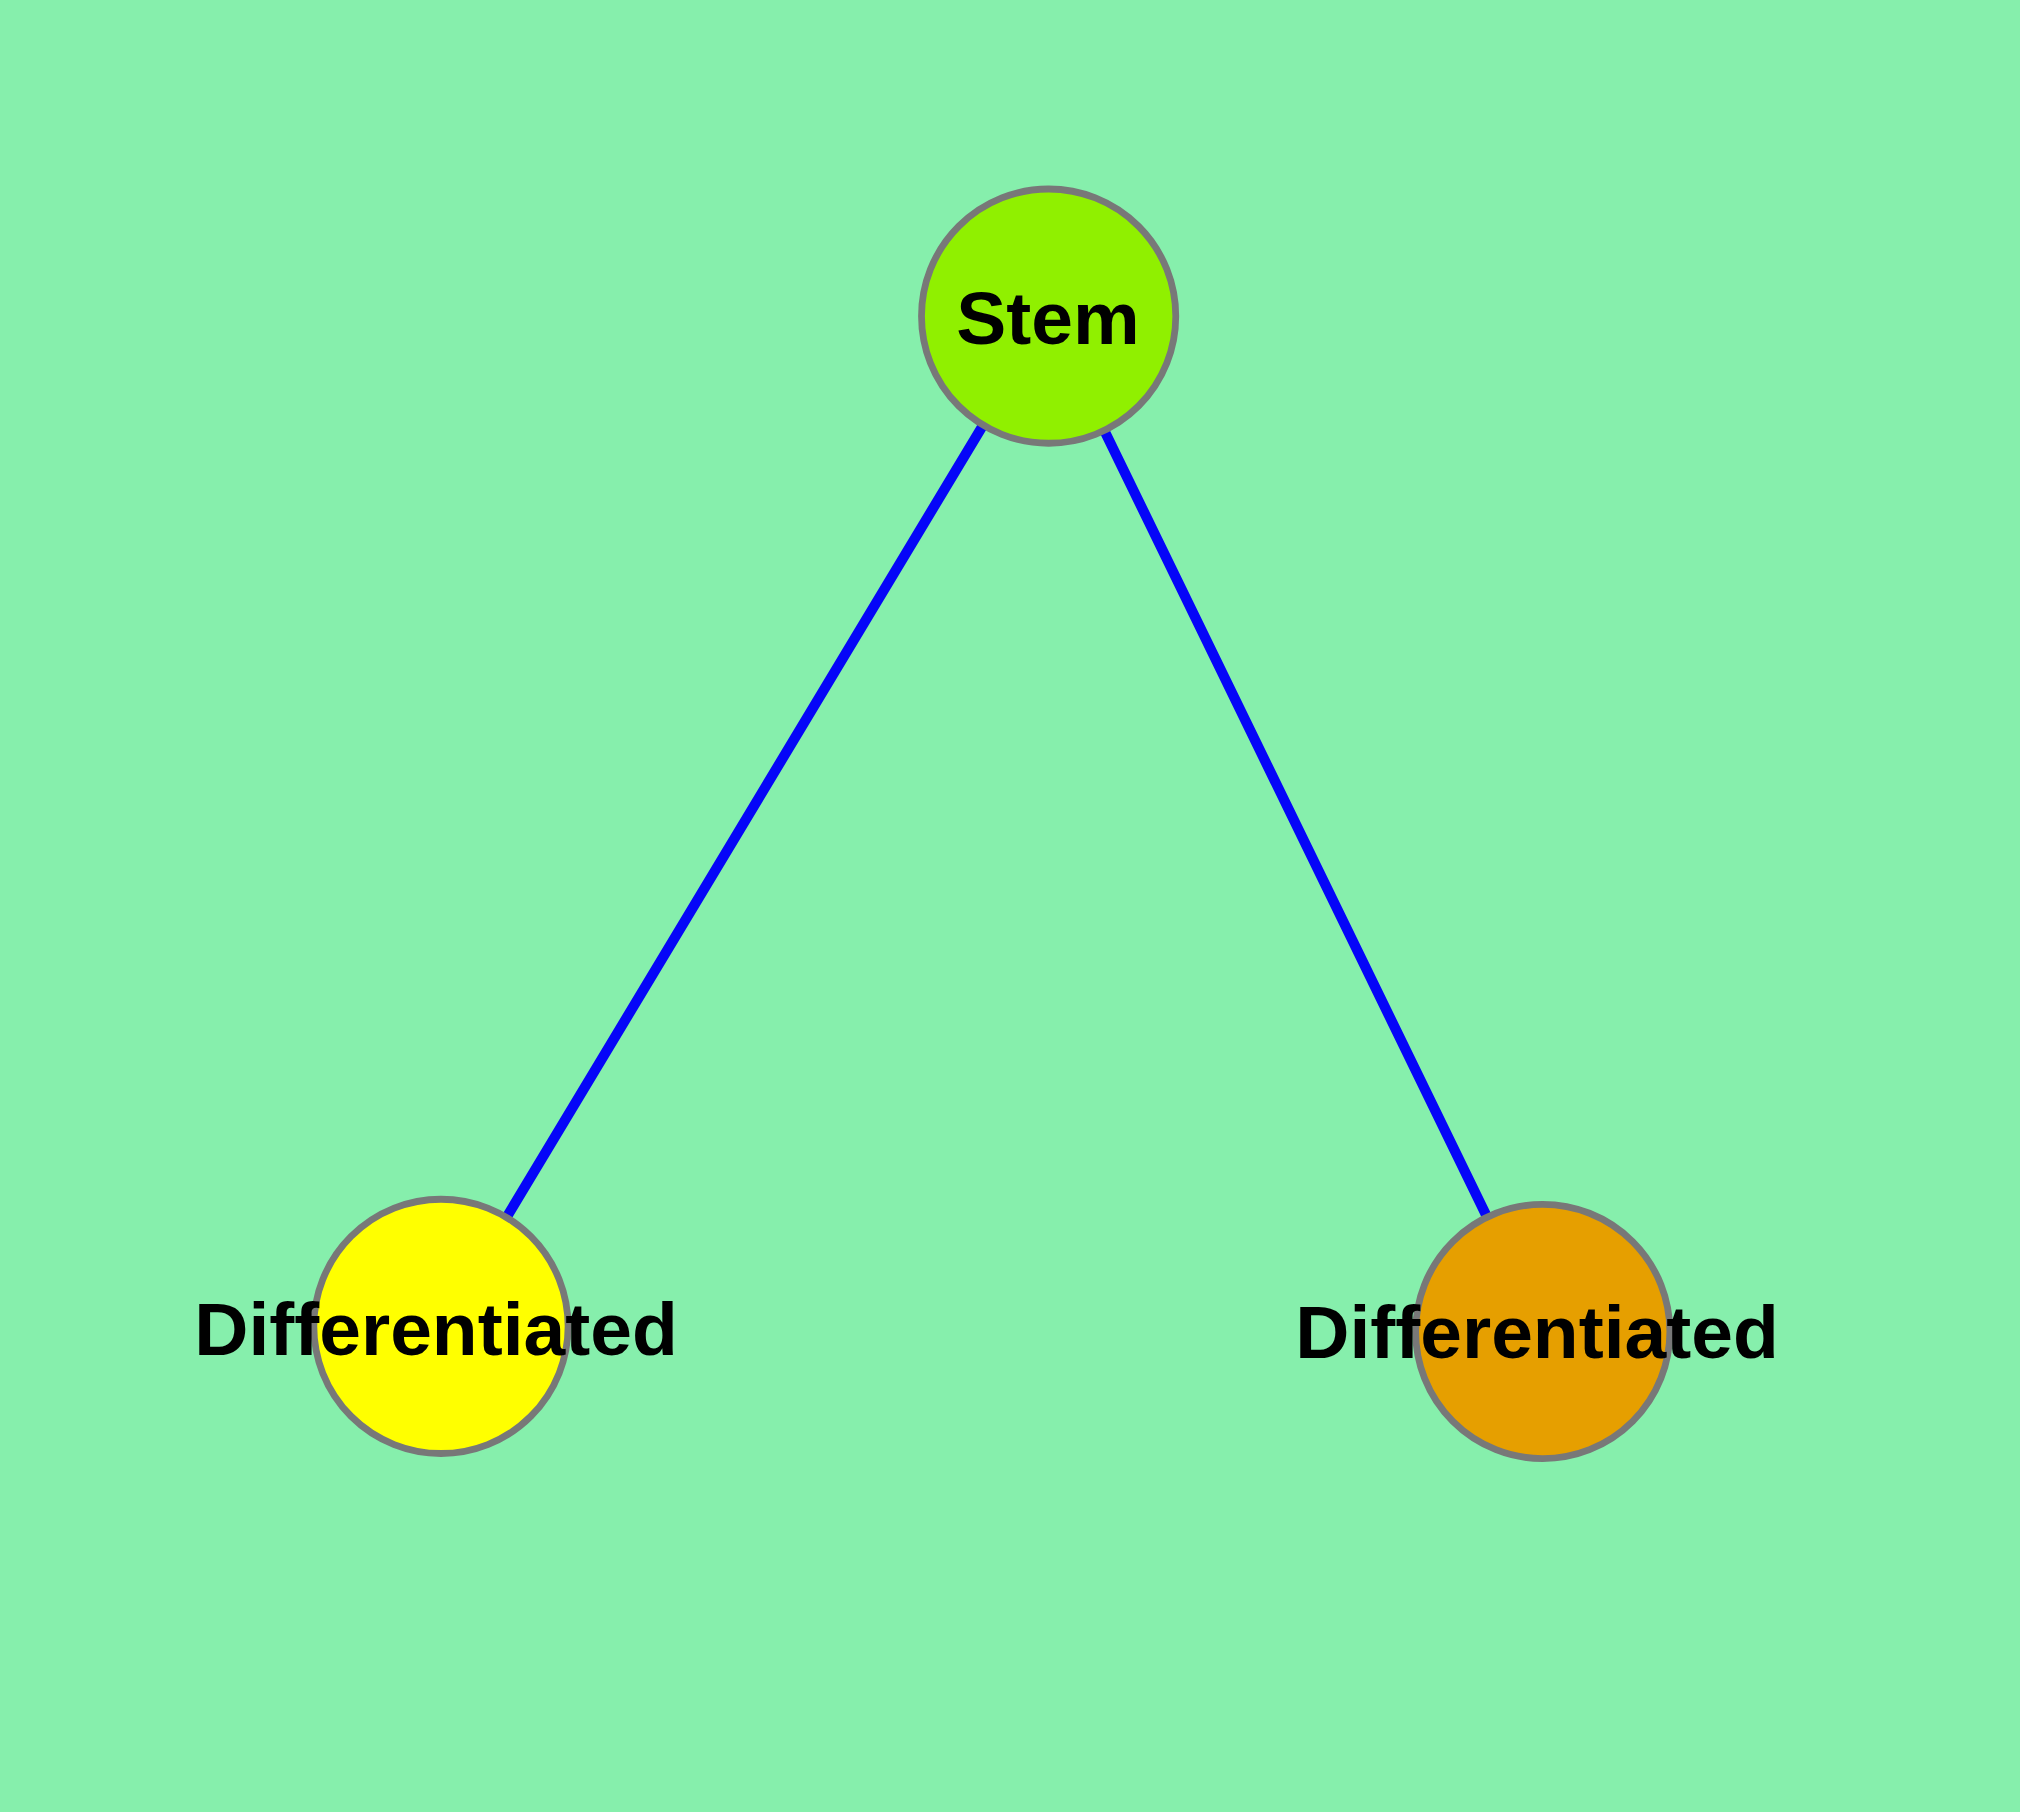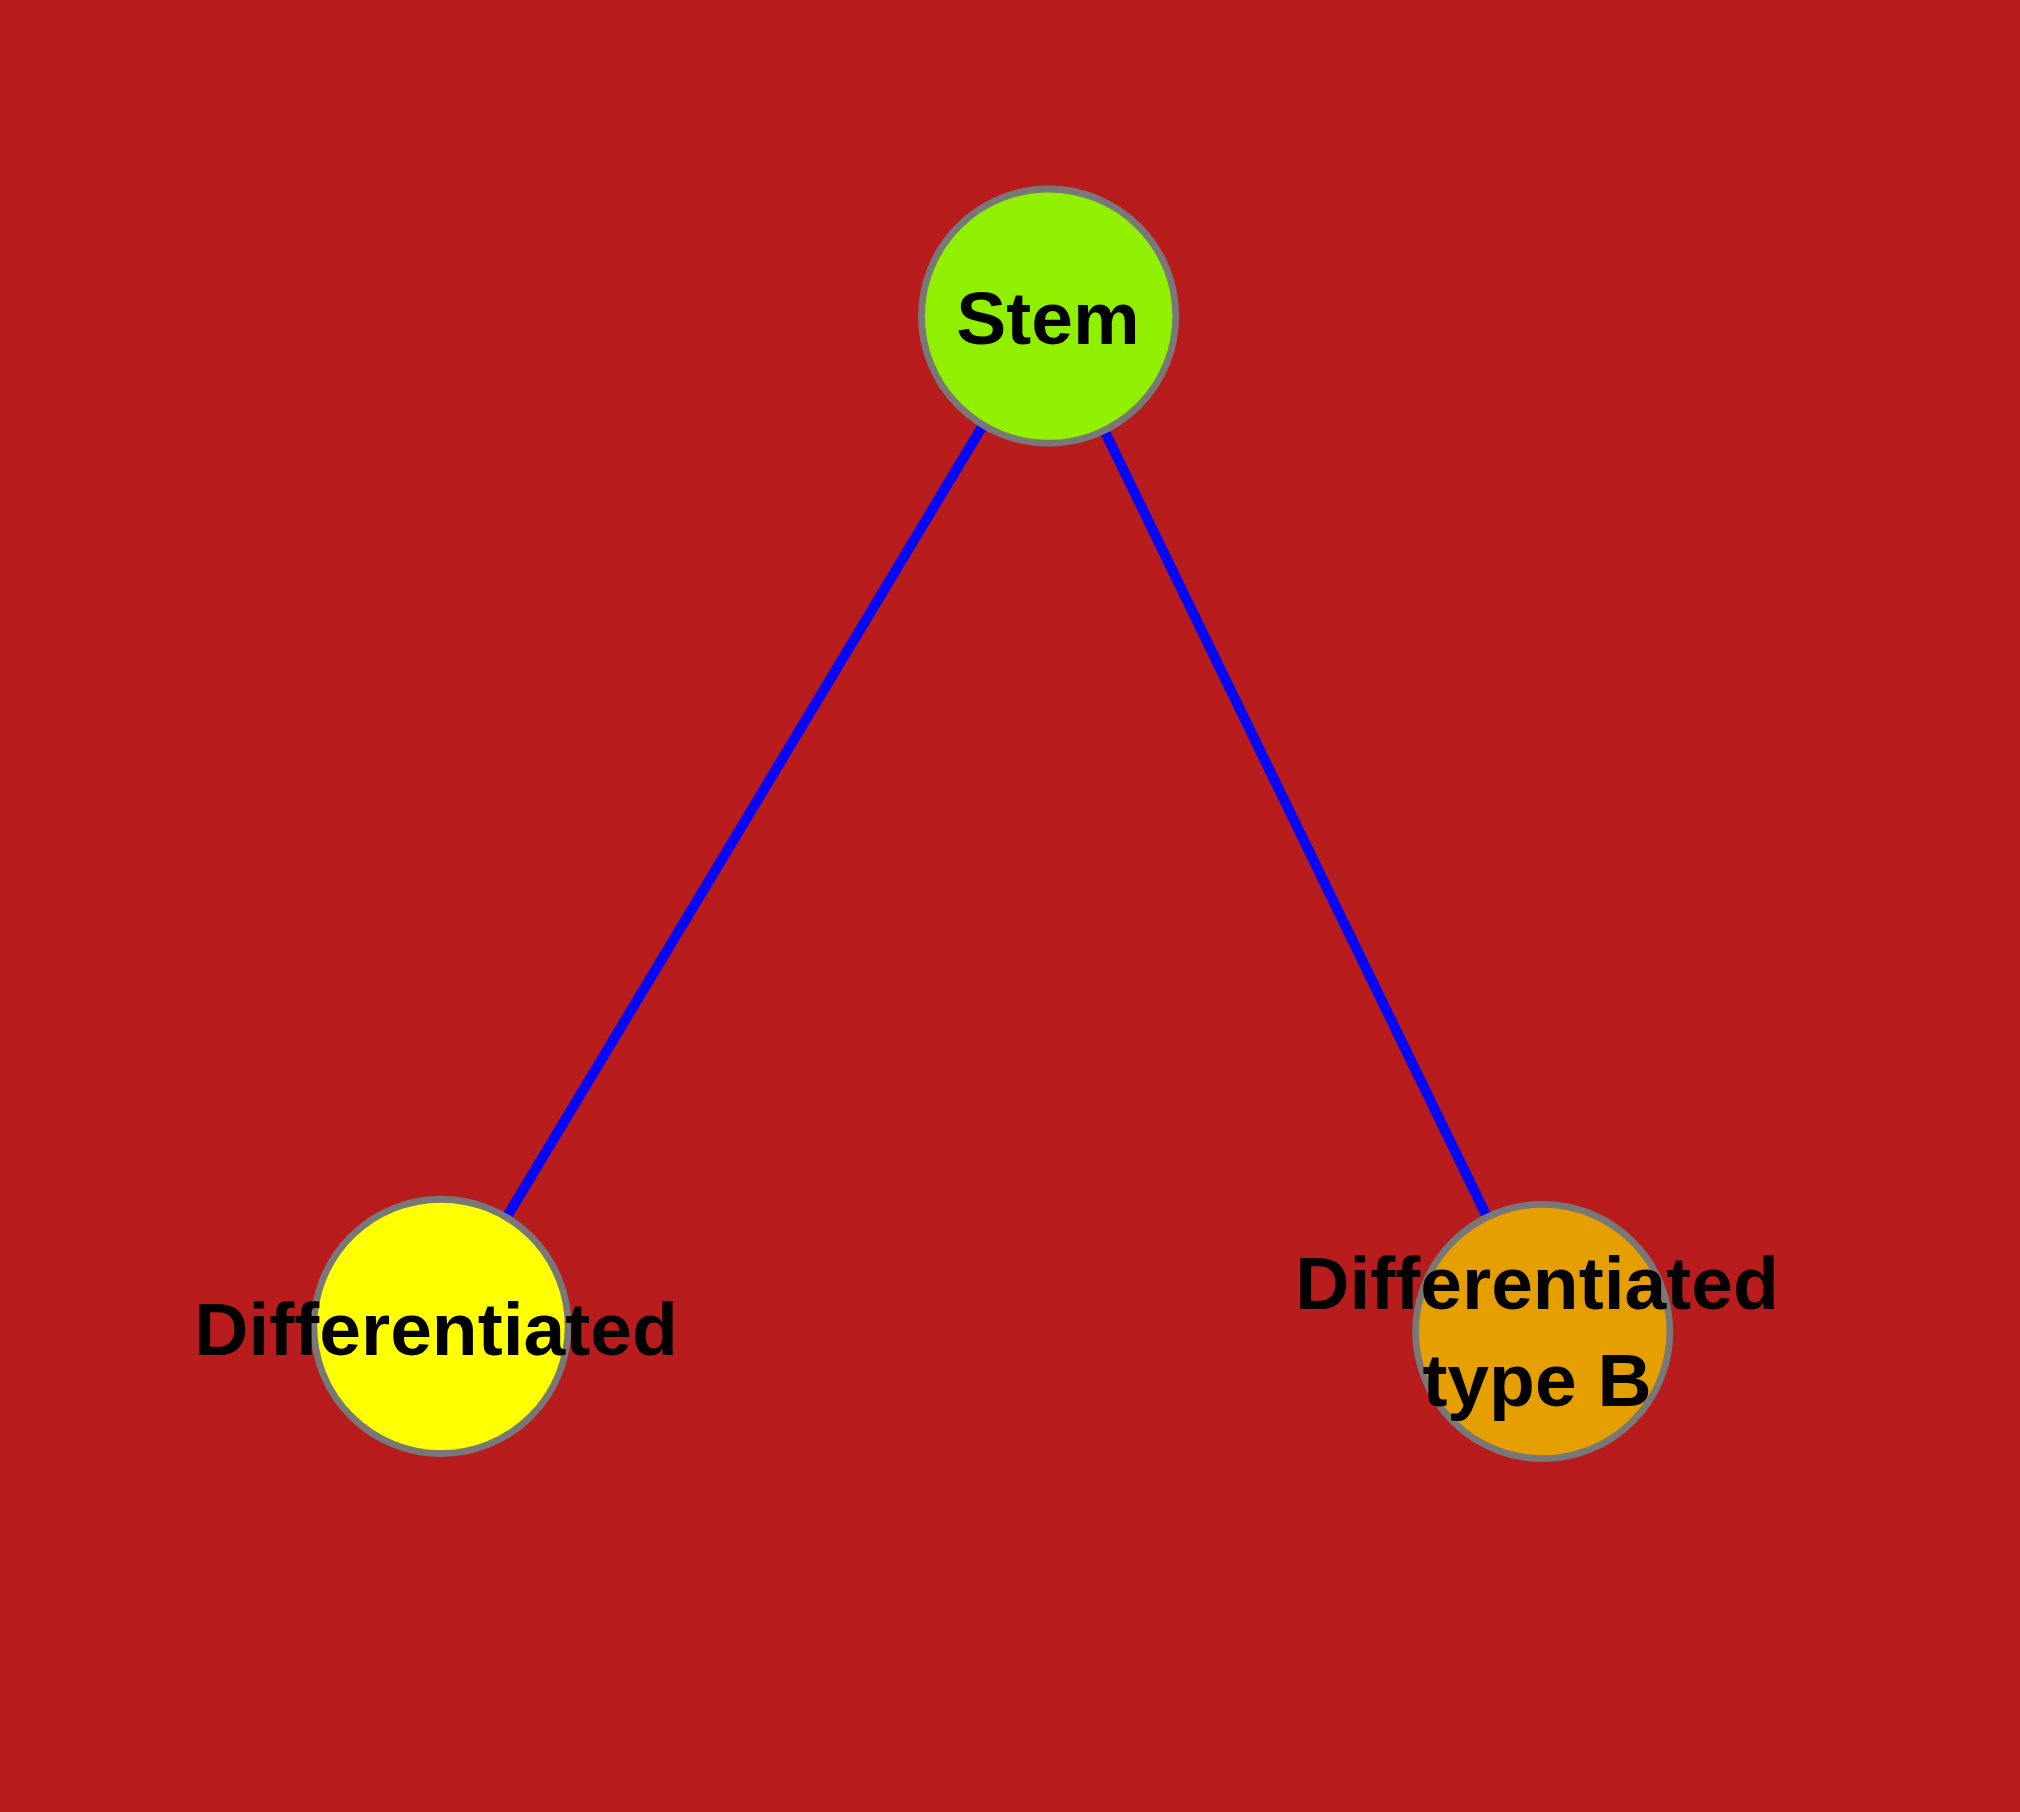--- a/index.html
+++ b/index.html
@@ -40,21 +40,21 @@
     white-space: nowrap;
     pointer-events: none;
   }
   .label-stem   { left: 1048px; top: 318px; }
   .label-type-a { left: 436px;  top: 1329px; }
   .label-type-b { left: 1537px; top: 1332px; }
 </style>
 </head>
 <body>
 
-<div class="canvas" style="background-color: #b91c1c;">
+<div class="canvas" style="background-color: #86efac;">
 
   <svg class="graph-svg" viewBox="0 0 2384 2138" xmlns="http://www.w3.org/2000/svg">
 
     <line class="edge" x1="1237" y1="373" x2="520" y2="1565" stroke="#0505F8"></line>
     <line class="edge" x1="1237" y1="373" x2="1820" y2="1571" stroke="#0505F8"></line>
 
     <circle class="node-circle" cx="1237" cy="373" r="150" fill="#90F000" stroke="#787878"></circle>
     <circle class="node-circle" cx="520" cy="1565" r="150" fill="#FFFF00" stroke="#787878"></circle>
     <circle class="node-circle" cx="1820" cy="1571" r="150" fill="#E69F00" stroke="#787878"></circle>
   </svg>
@@ -62,17 +62,16 @@
   <div class="node-label label-stem" style="color: rgb(0, 0, 0);">
     <div>Stem</div>
   </div>
 
   <div class="node-label label-type-a" style="color: rgb(0, 0, 0);">
     <div>Differentiated</div>
   </div>
 
   <div class="node-label label-type-b" style="color: rgb(0, 0, 0);">
     <div>Differentiated</div>
-    <div>type B</div>
   </div>
 
 </div>
 
 
 </body></html>

